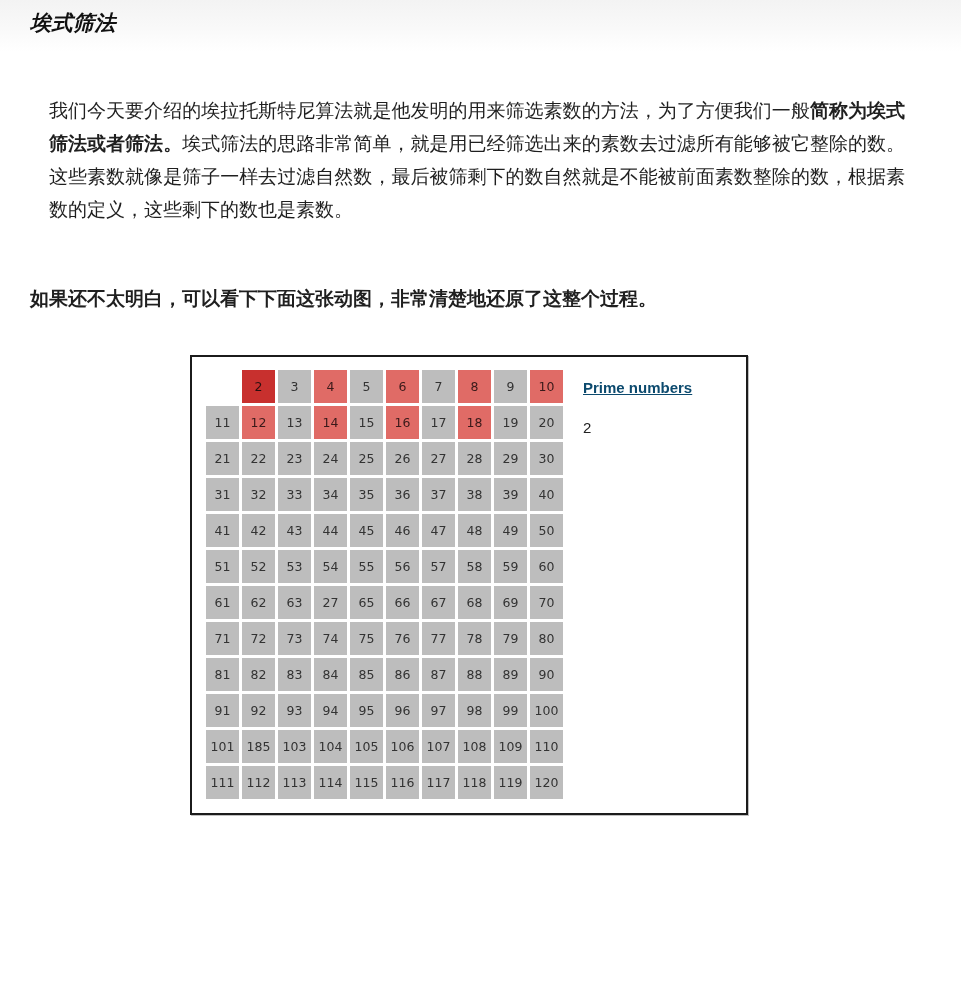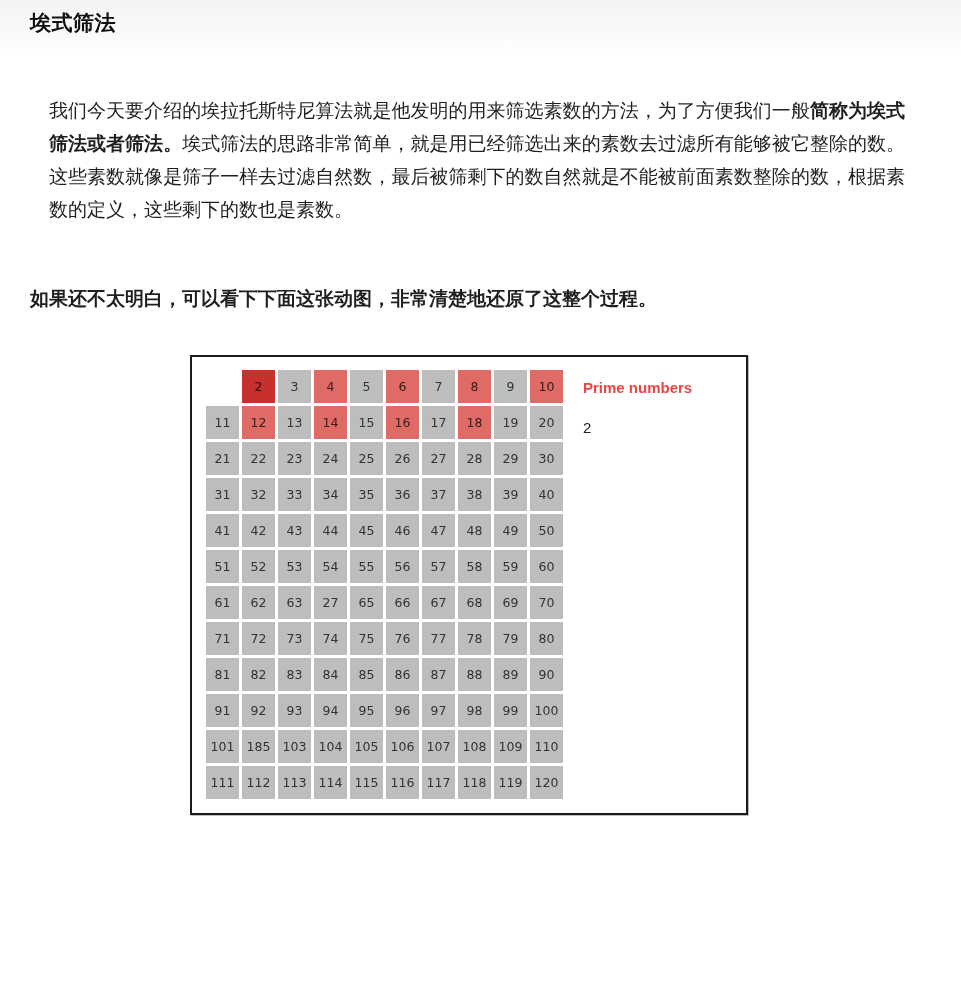--- a/index.html
+++ b/index.html
@@ -8,20 +8,21 @@
     font-family: "Liberation Sans", "DejaVu Sans", sans-serif;
     color: #1f1f1f;
   }
   body { width: 961px; }
 
   
   .page-header {
     height: 52px;
     padding: 9px 12px 0 30px;
     background: linear-gradient(to bottom, #f3f3f3 0%, #f9f9f9 55%, #ffffff 100%);
+    font-style: italic;
   }
   .page-header h1 {
     font-size: 21px;
     font-weight: 700;
     color: #111;
     letter-spacing: 0.5px;
   }
 
   
   .article-body {
@@ -70,21 +71,22 @@
   .cell.current { background: var(--current-bg, #c8302e); color: #2a0f0f; }
   .cell.crossed { background: var(--crossed-bg, #e06b66); color: #3a1a1a; }
 
   .legend {
     margin-left: 20px;
     padding-top: 9px;
   }
   .legend-title {
     font-weight: 700;
     font-size: 15px;
-    color: #ef4444;
+    color: #0c4a6e;
+    text-decoration: underline;
   }
   .legend-primes {
     margin-top: 23px;
     font-size: 15px;
     color: #222;
   }
 </style>
 </head>
 <body>
 

